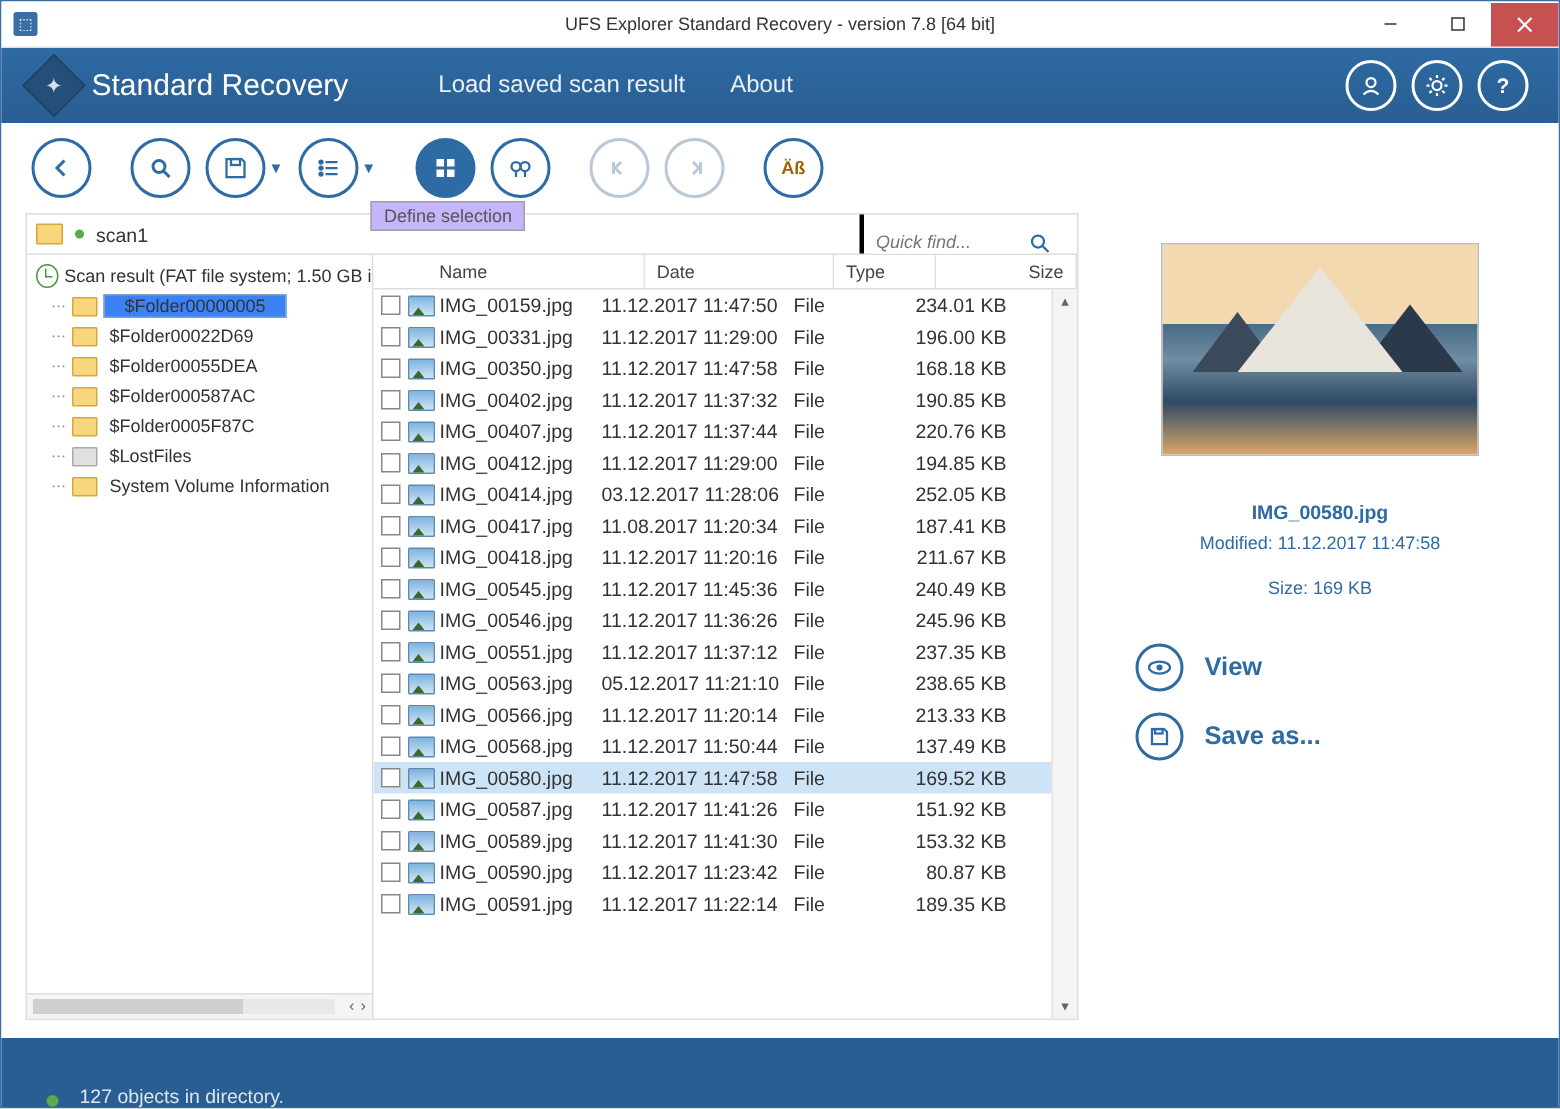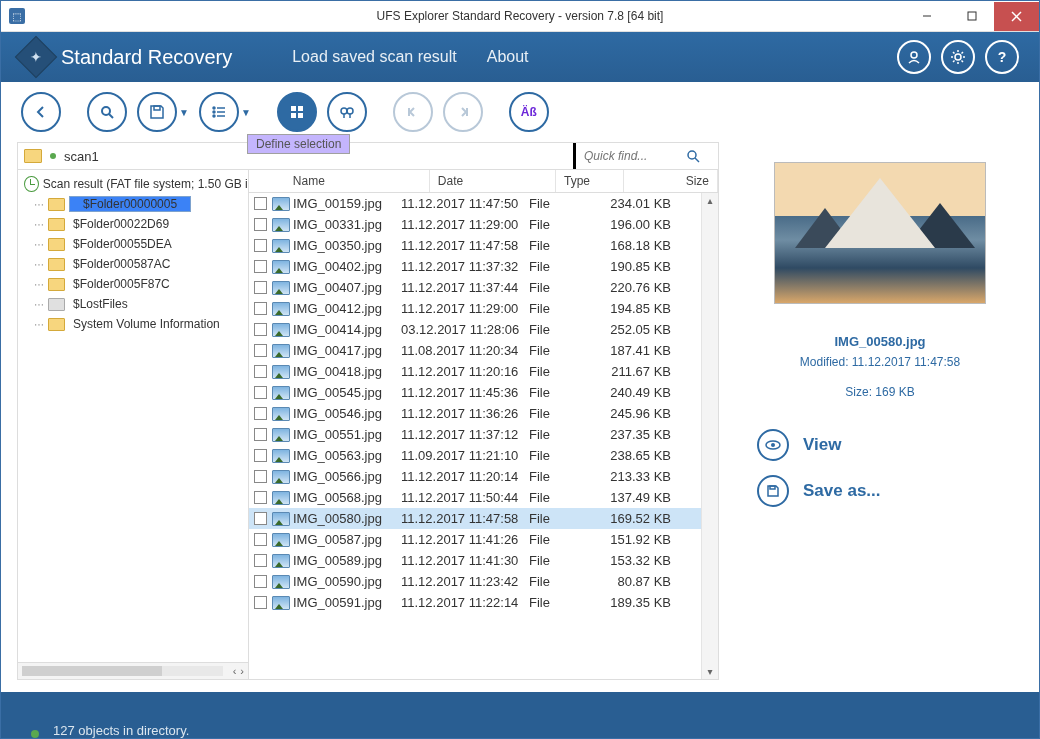--- a/index.html
+++ b/index.html
@@ -12,33 +12,33 @@
 .titlebar-close{background:#c75050;color:#fff;width:45px}
 .headerbar{height:50px;background:linear-gradient(#2e6aa3,#295e92);display:flex;align-items:center;color:#fff;padding:0 20px}
 .logo{display:flex;align-items:center;gap:10px;font-size:20px;font-weight:400}
 .logo-icon{width:28px;height:28px;background:#254f78;border:1px solid #1e4161;transform:rotate(45deg);display:flex;align-items:center;justify-content:center}
 .logo-icon-inner{transform:rotate(-45deg);font-size:14px;color:#cfe0ef}
 .menu-items{display:flex;gap:30px;margin-left:60px;font-size:16px}
 .menu-item{color:#e8eff5}
 .header-icons{margin-left:auto;display:flex;gap:10px}
 .circ-btn{width:30px;height:30px;border:2px solid #fff;border-radius:50%;display:flex;align-items:center;justify-content:center;color:#fff;font-size:14px;font-weight:bold}
 .toolbar{height:60px;background:#fff;display:flex;align-items:center;padding:0 20px;gap:10px;position:relative}
-.tool-btn{width:36px;height:36px;border:2px solid #2e6aa3;border-radius:50%;display:flex;align-items:center;justify-content:center;color:#6d28d9;background:#fff;position:relative}
+.tool-btn{width:36px;height:36px;border:2px solid #2e6aa3;border-radius:50%;display:flex;align-items:center;justify-content:center;color:#a16207;background:#fff;position:relative}
 .tool-btn.solid{background:#2e6aa3;color:#fff}
 .tool-btn.dim{border-color:#b8c8d8;color:#b8c8d8}
 .tool-dd{display:flex;align-items:center;gap:2px}
 .dd-arrow{color:#2e6aa3;font-size:10px}
 .tooltip{position:absolute;top:52px;left:246px;background:#c4b5fd;border:1px solid #a0a0a0;padding:2px 8px;font-size:12px;color:#555;z-index:10}
 .body-area{flex:1;display:flex;padding:0 16px 12px 16px;gap:0;overflow:hidden;background:#fff}
 .left-col{width:700px;display:flex;flex-direction:column;border:1px solid #ddd}
 .path-row{display:flex;align-items:center;height:26px;border-bottom:1px solid #ddd}
 .path-box{flex:1;display:flex;align-items:center;gap:8px;padding:0 6px;border-right:3px solid #000000;height:100%}
 .path-folder-icon{width:16px;height:12px;background:#f7d67e;border:1px solid #d4a93a;border-radius:1px}
 .bullet{width:6px;height:6px;background:#5aa84f;border-radius:50%}
-.search-box{width:130px;display:flex;align-items:center;padding:0 6px;height:100%}
+.search-box{width:130px;display:flex;align-items:flex-end;padding:0 6px;height:100%}
 .search-input{border:none;outline:none;font-style:italic;color:#999;width:100px;font-size:12px}
 .search-btn{color:#2e6aa3;font-size:14px}
 .split{flex:1;display:flex;overflow:hidden}
 .tree{width:230px;border-right:1px solid #ddd;display:flex;flex-direction:column;overflow:hidden}
 .tree-body{flex:1;overflow:hidden;padding:4px 0}
 .tree-row{display:flex;align-items:center;height:20px;padding-left:6px;gap:4px;font-size:12px;white-space:nowrap}
 .tree-row.root .icon-clock{width:14px;height:14px;border:1.5px solid #4a9a3f;border-radius:50%;position:relative}
 .tree-row.root .icon-clock:before{content:"";position:absolute;width:4px;height:5px;border-left:1.5px solid #4a9a3f;border-bottom:1.5px solid #4a9a3f;top:2px;left:5px}
 .tree-exp{width:10px;color:#888;font-size:10px;text-align:center}
 .tree-folder-icon{width:15px;height:11px;background:#f7d67e;border:1px solid #d4a93a;border-radius:1px}
@@ -448,21 +448,21 @@
                   <div class="sz">237.35 KB</div>
                 </div>
                 <div class="file-row">
                   <div class="cb">
                     <div class="cb-box"></div>
                   </div>
                   <div class="ic">
                     <div class="img-icon"></div>
                   </div>
                   <div class="nm">IMG_00563.jpg</div>
-                  <div class="dt">11.09.2017 11:21:10</div>
+                  <div class="dt">05.12.2017 11:21:10</div>
                   <div class="tp">File</div>
                   <div class="sz">238.65 KB</div>
                 </div>
                 <div class="file-row">
                   <div class="cb">
                     <div class="cb-box"></div>
                   </div>
                   <div class="ic">
                     <div class="img-icon"></div>
                   </div>

